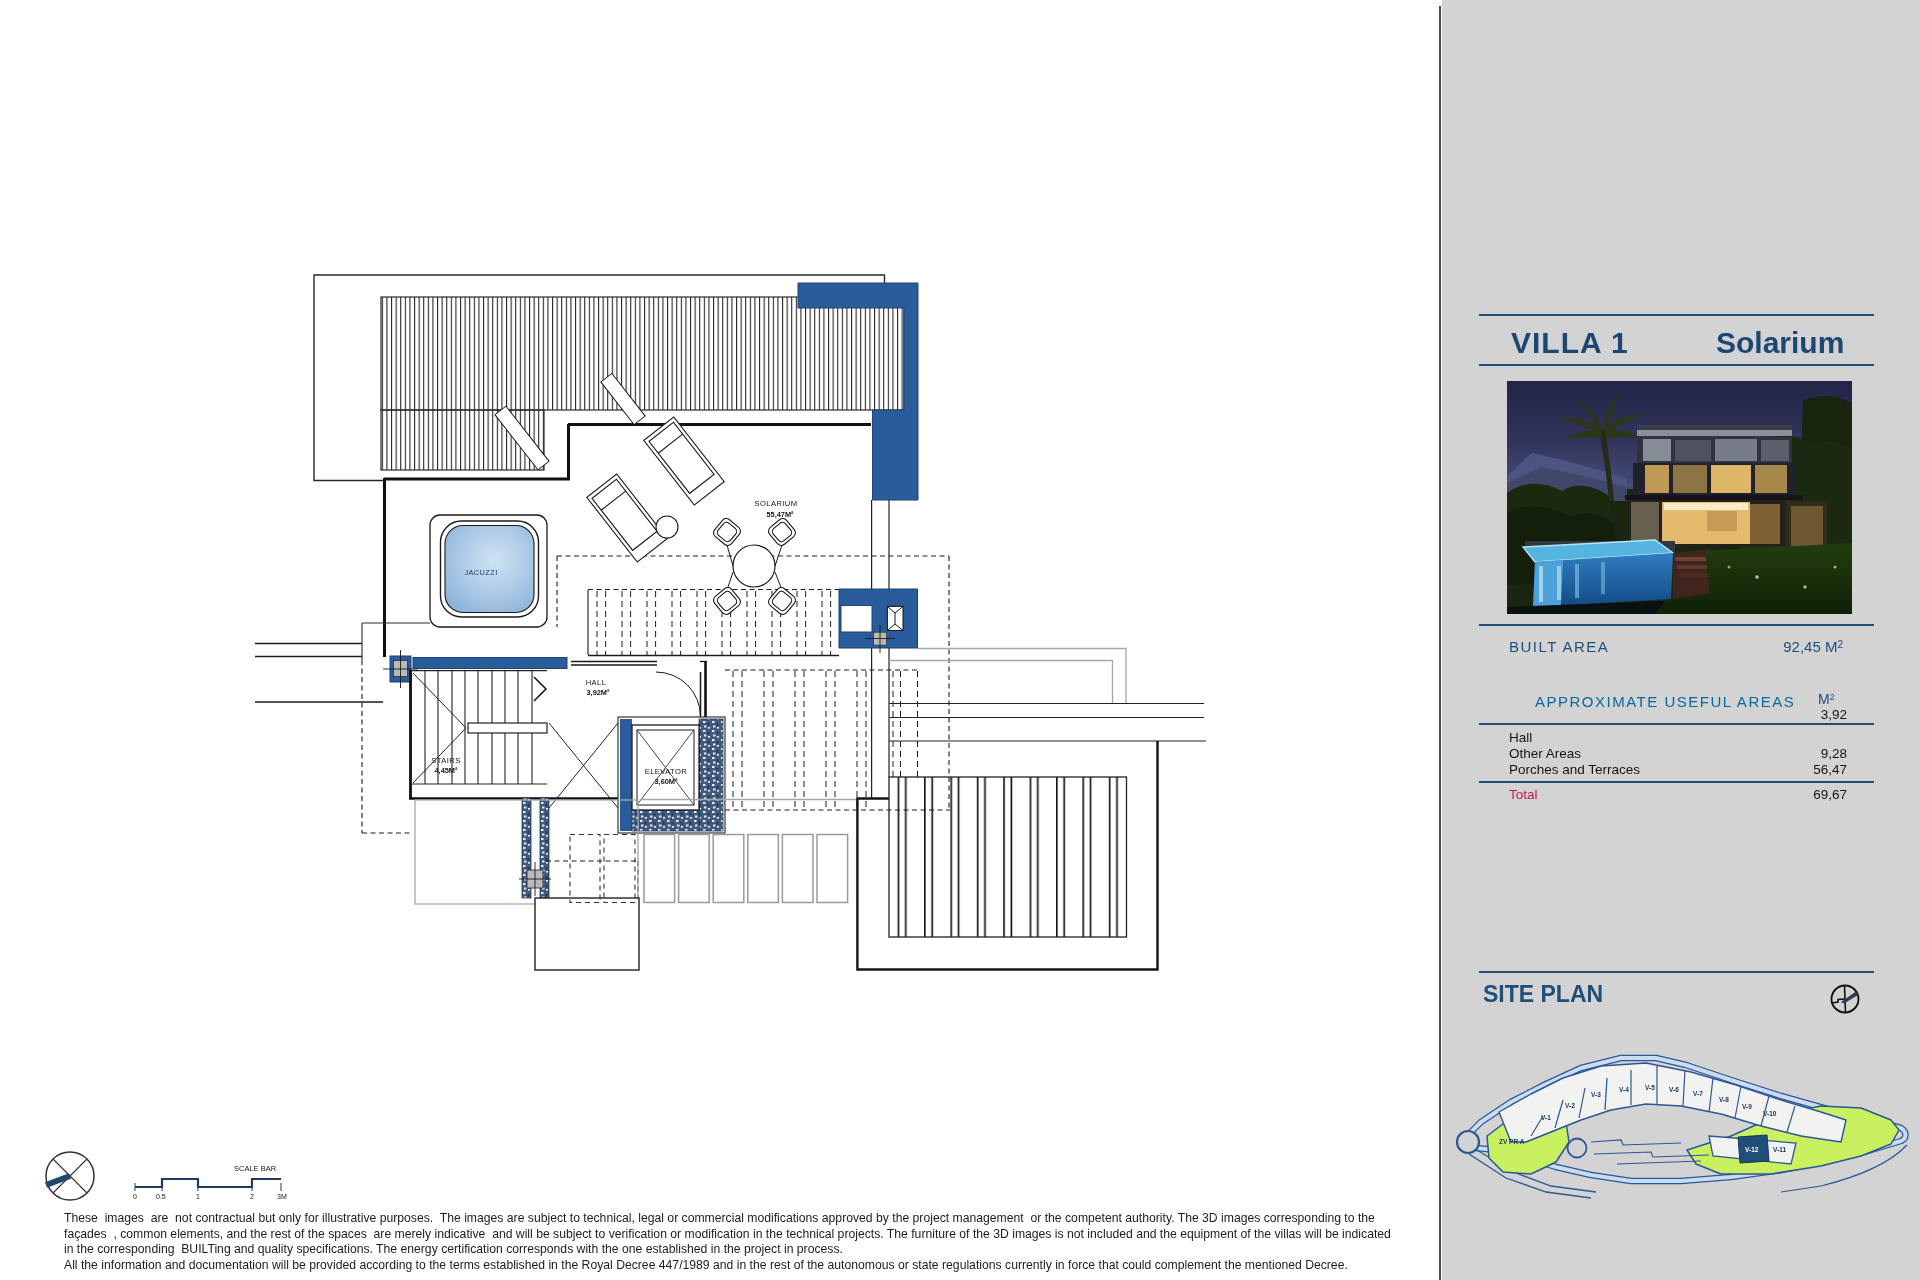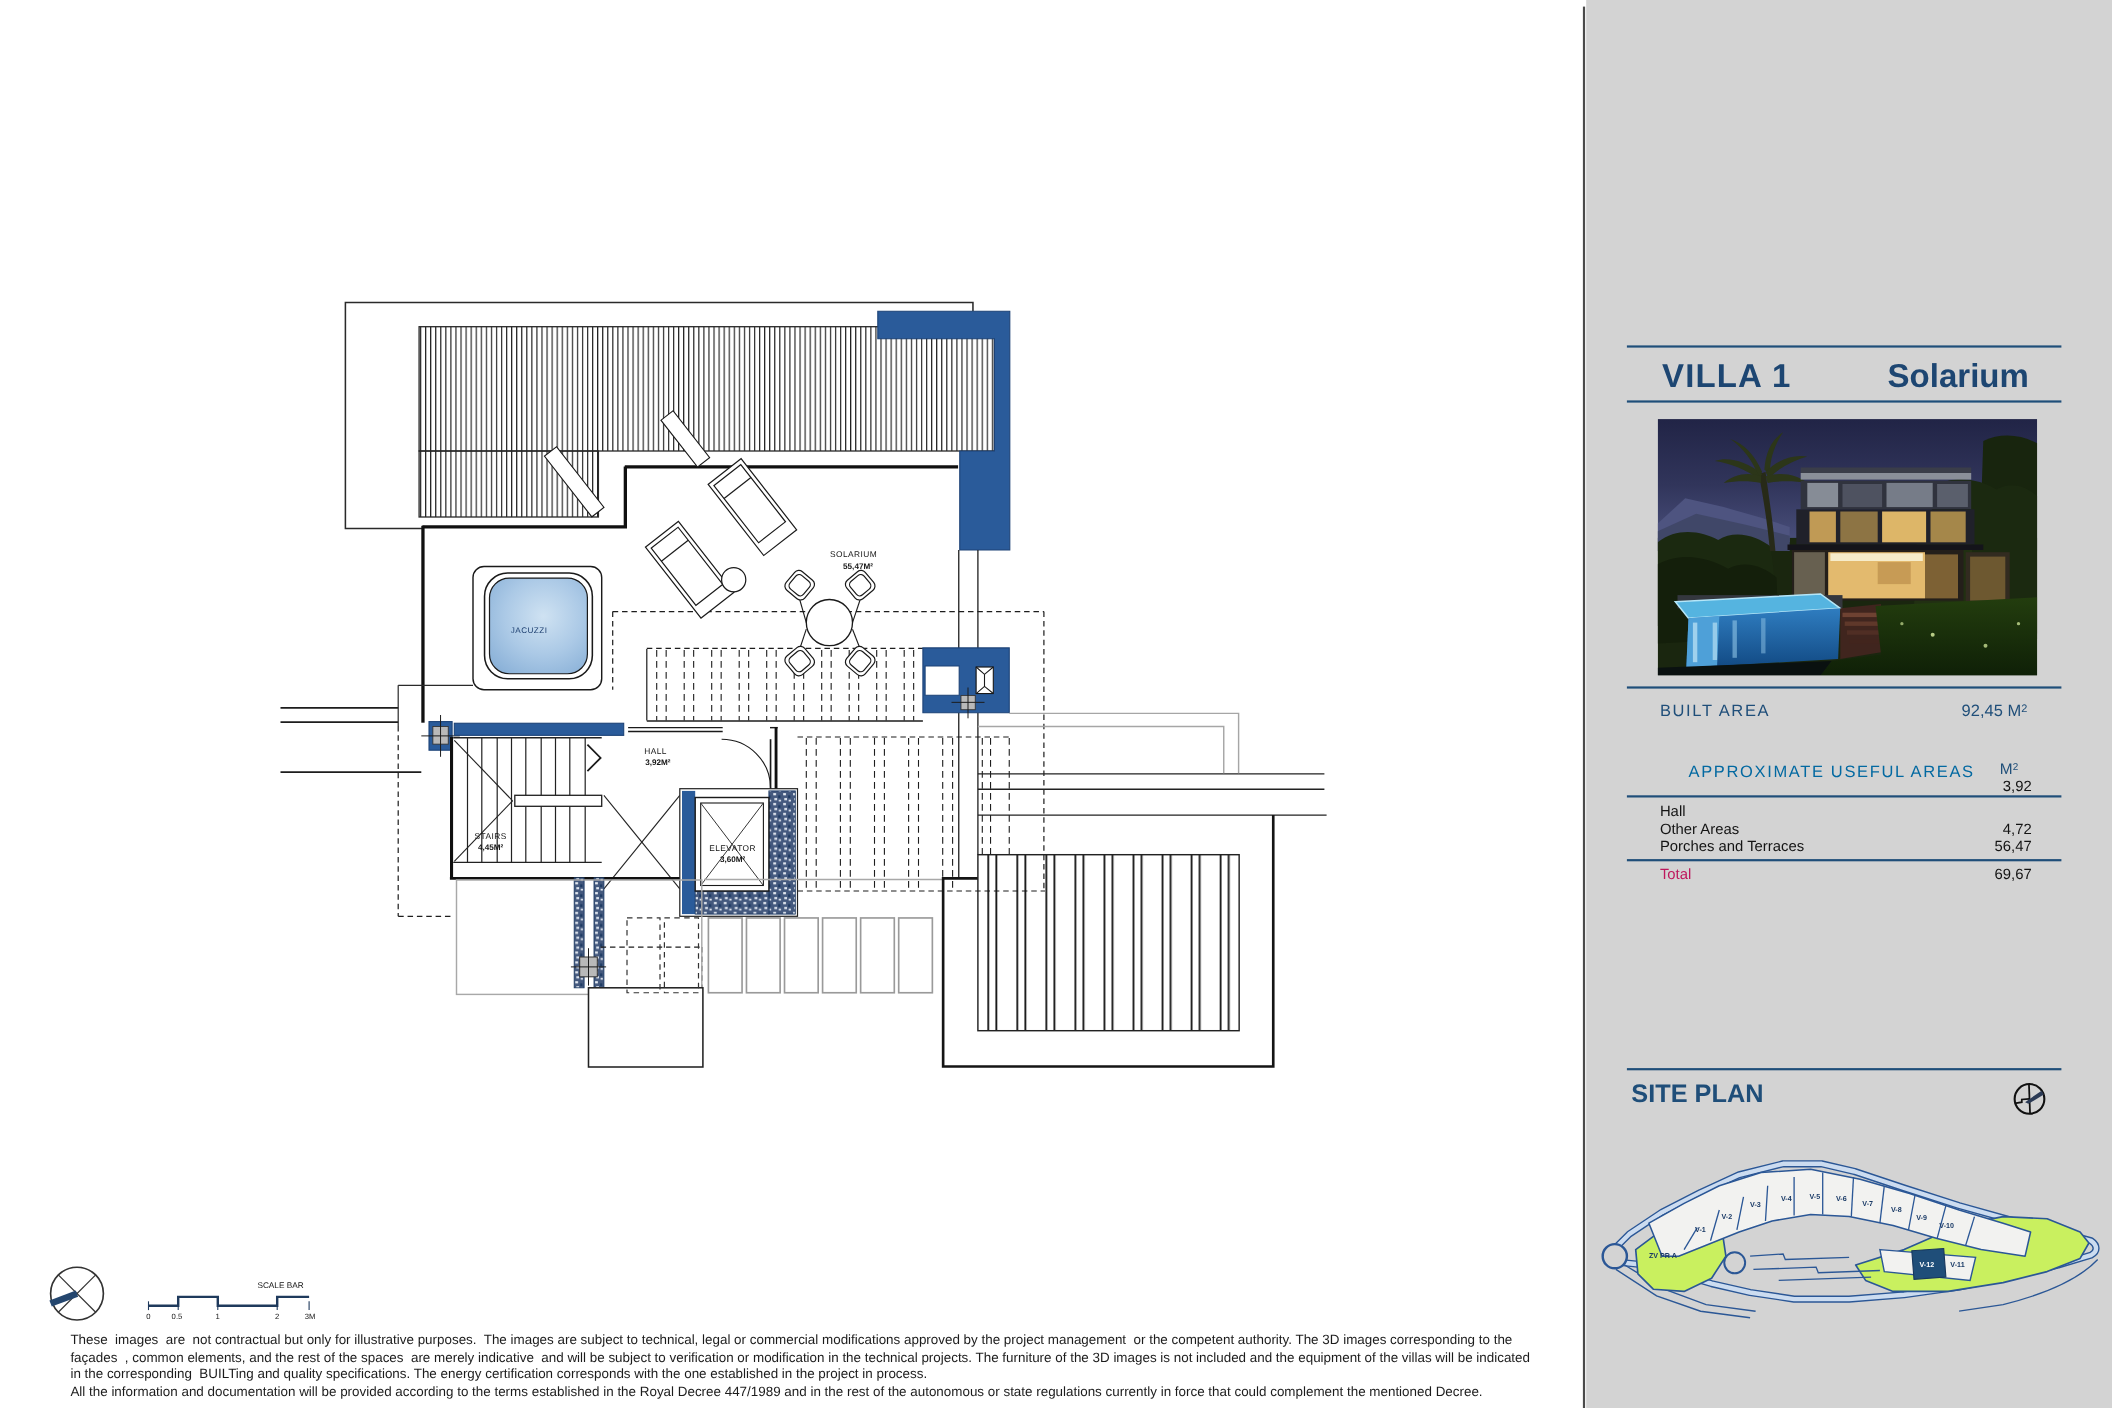--- a/index.html
+++ b/index.html
@@ -470,21 +470,21 @@
 <div class="abs" style="left:1509px;top:693px;font-size:15px;color:#0369a1;letter-spacing:1.5px;margin-left:26px;">APPROXIMATE USEFUL AREAS</div>
 
 <div class="abs" style="left:1818px;top:691px;font-size:14px;color:#1F4E79;">M<span style="font-size:9px;vertical-align:4px;">2</span></div>
 
 <div class="rule" style="left:1479px;top:723px;width:395px;height:2px;"></div>
 
 <div class="abs" style="left:1509px;top:730px;font-size:13.5px;color:#141414;">Hall</div>
 <div class="abs" style="left:1770px;top:707px;width:77px;text-align:right;font-size:13.5px;color:#141414;">3,92</div>
 
 <div class="abs" style="left:1509px;top:746px;font-size:13.5px;color:#141414;">Other Areas</div>
-<div class="abs" style="left:1770px;top:746px;width:77px;text-align:right;font-size:13.5px;color:#141414;">4,72</div>
+<div class="abs" style="left:1770px;top:746px;width:77px;text-align:right;font-size:13.5px;color:#141414;">9,28</div>
 
 <div class="abs" style="left:1509px;top:762px;font-size:13.5px;color:#141414;">Porches and Terraces</div>
 <div class="abs" style="left:1770px;top:762px;width:77px;text-align:right;font-size:13.5px;color:#141414;">56,47</div>
 
 <div class="rule" style="left:1479px;top:781px;width:395px;height:2px;"></div>
 
 <div class="abs" style="left:1509px;top:787px;font-size:13.5px;color:#be185d;">Total</div>
 <div class="abs" style="left:1770px;top:787px;width:77px;text-align:right;font-size:13.5px;color:#141414;">69,67</div>
 
 <div class="rule" style="left:1479px;top:971px;width:395px;height:2px;"></div>

